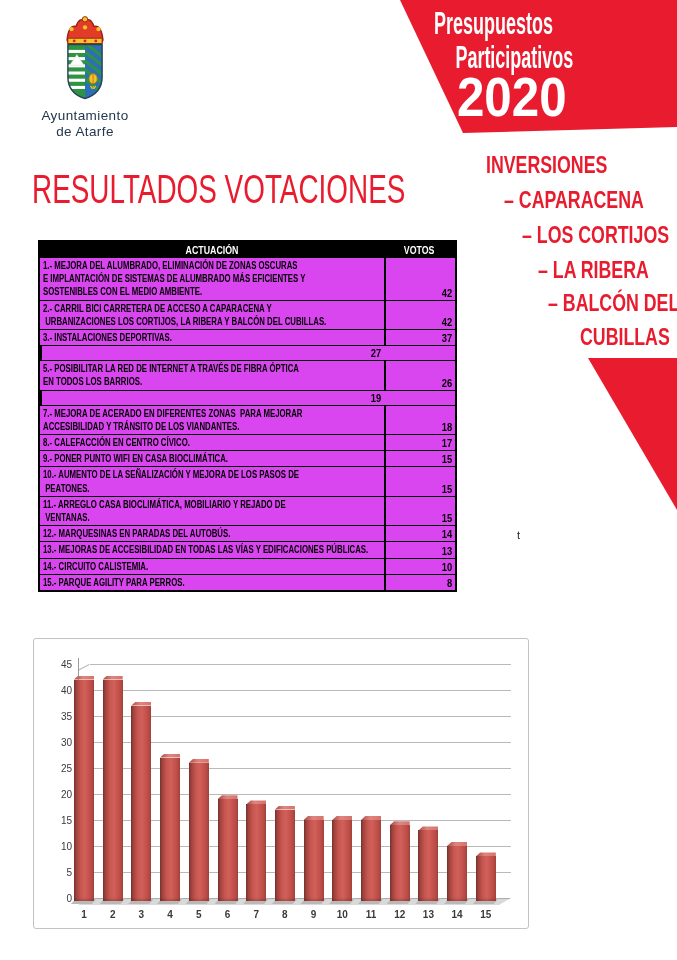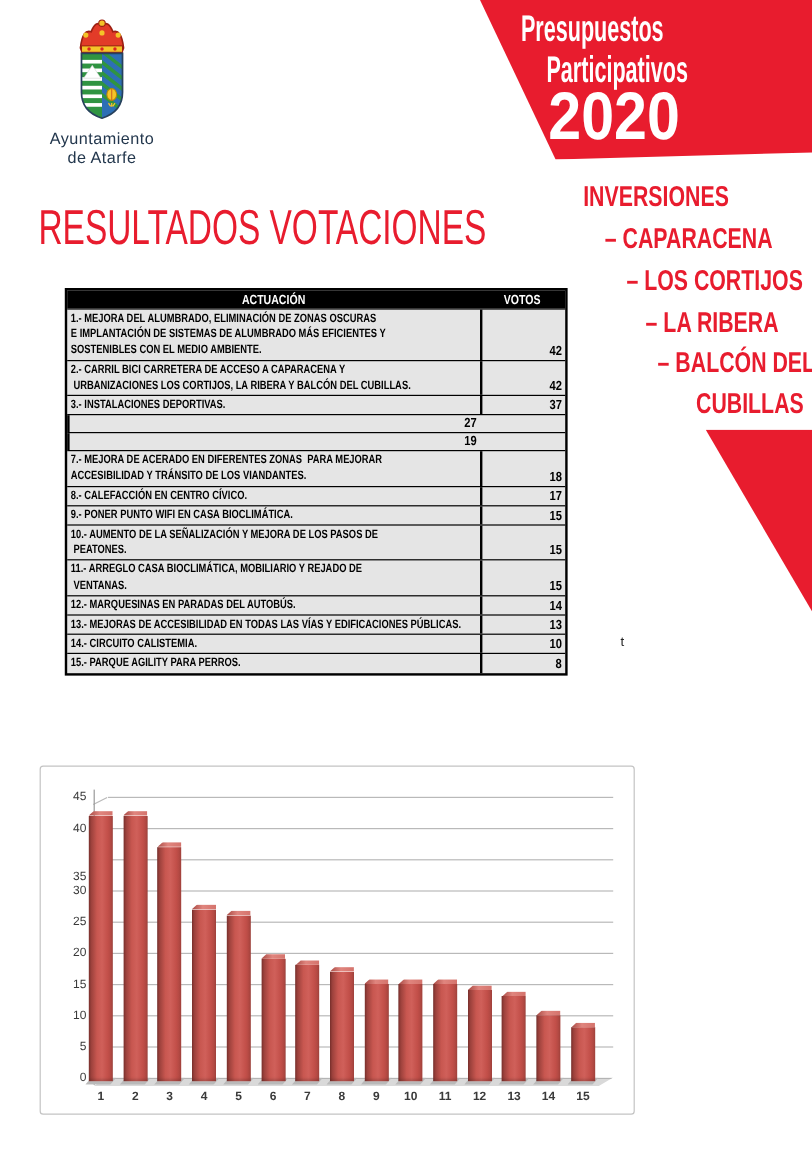--- a/index.html
+++ b/index.html
@@ -27,21 +27,21 @@
 
   
   #main-title{left:32px;top:166px;color:#e81c2e;font-weight:normal;font-size:41px;}
   #main-title .cond{transform:scaleX(.68);}
 
   
   .inv-line{position:absolute;color:#e81c2e;font-weight:bold;font-size:24px;}
   .inv-line .cond{transform:scaleX(.74);}
 
   
-  #results-table{left:38px;top:240px;width:415px;border:2px solid #000;background:#e5e5e5;margin-left:16px;}
+  #results-table{left:38px;top:240px;width:415px;border:2px solid #000;background:#d946ef;}
   .t-head{display:grid;grid-template-columns:344px 1fr;background:#000;color:#fff;}
   .t-head div{font-weight:bold;font-size:11px;text-align:center;padding:2px 0 1px;}
   .t-head .cond{transform:scaleX(.8);transform-origin:center top;}
   .t-row{display:grid;grid-template-columns:344px 1fr;border-top:1px solid #000;}
   .t-cell-act{padding:1px 0 1px 3px;font-weight:bold;font-size:10px;line-height:13.2px;}
   .t-cell-act .cond{transform:scaleX(.78);}
   .t-cell-votes{border-left:2px solid #000;display:flex;align-items:flex-end;justify-content:flex-end;
     padding:1px 3px 1px 0;font-weight:bold;font-size:11px;}
   .t-cell-votes .cond{transform:scaleX(.85);transform-origin:right bottom;}
 
@@ -172,20 +172,27 @@
         <div class="t-cell-votes">
           <span class="cond">37</span>
         </div>
       </div>
       <div class="t-row">
         <div class="t-cell-votes">
           <span class="cond">27</span>
         </div>
       </div>
       <div class="t-row">
+        <div class="t-cell-act"><span class="cond">5.- POSIBILITAR LA RED DE INTERNET A TRAVÉS DE FIBRA ÓPTICA
+EN TODOS LOS BARRIOS.</span></div>
+        <div class="t-cell-votes">
+          <span class="cond">26</span>
+        </div>
+      </div>
+      <div class="t-row">
         <div class="t-cell-votes">
           <span class="cond">19</span>
         </div>
       </div>
       <div class="t-row">
         <div class="t-cell-act"><span class="cond">7.- MEJORA DE ACERADO EN DIFERENTES ZONAS  PARA MEJORAR
 ACCESIBILIDAD Y TRÁNSITO DE LOS VIANDANTES.</span></div>
         <div class="t-cell-votes">
           <span class="cond">18</span>
         </div>
@@ -263,21 +270,21 @@
       <div class="grid-diag" style="left: 49px; top: 152px;"></div>
       <div class="y-label" style="left: 2px; top: 150px;">20</div>
       <div class="gridline" style="left: 56px; top: 129px; width: 421px;"></div>
       <div class="grid-diag" style="left: 49px; top: 126px;"></div>
       <div class="y-label" style="left: 2px; top: 124px;">25</div>
       <div class="gridline" style="left: 56px; top: 103px; width: 421px;"></div>
       <div class="grid-diag" style="left: 49px; top: 100px;"></div>
       <div class="y-label" style="left: 2px; top: 98px;">30</div>
       <div class="gridline" style="left: 56px; top: 77px; width: 421px;"></div>
       <div class="grid-diag" style="left: 49px; top: 74px;"></div>
-      <div class="y-label" style="left: 2px; top: 86px;">35</div>
+      <div class="y-label" style="left: 2px; top: 72px;">35</div>
       <div class="gridline" style="left: 56px; top: 51px; width: 421px;"></div>
       <div class="grid-diag" style="left: 49px; top: 48px;"></div>
       <div class="y-label" style="left: 2px; top: 46px; text-align: right;">40</div>
       <div class="gridline" style="left: 56px; top: 25px; width: 421px;"></div>
       <div class="grid-diag" style="left: 49px; top: 22px;"></div>
       <div class="y-label" style="left: 2px; top: 20px;">45</div>
       <div class="y-axis-line" style="left: 44px; top: 19px; height: 246px;"></div>
       <div id="floor" style="position: absolute; left: 44px; top: 259px; width: 433px; height: 6px;"></div>
       <div class="bar-foot" style="left: 37px; top: 259px; width: 26px; height: 6px;"></div>
       <div class="bar" style="left: 40px; top: 40.6px; height: 221.4px;"></div>

